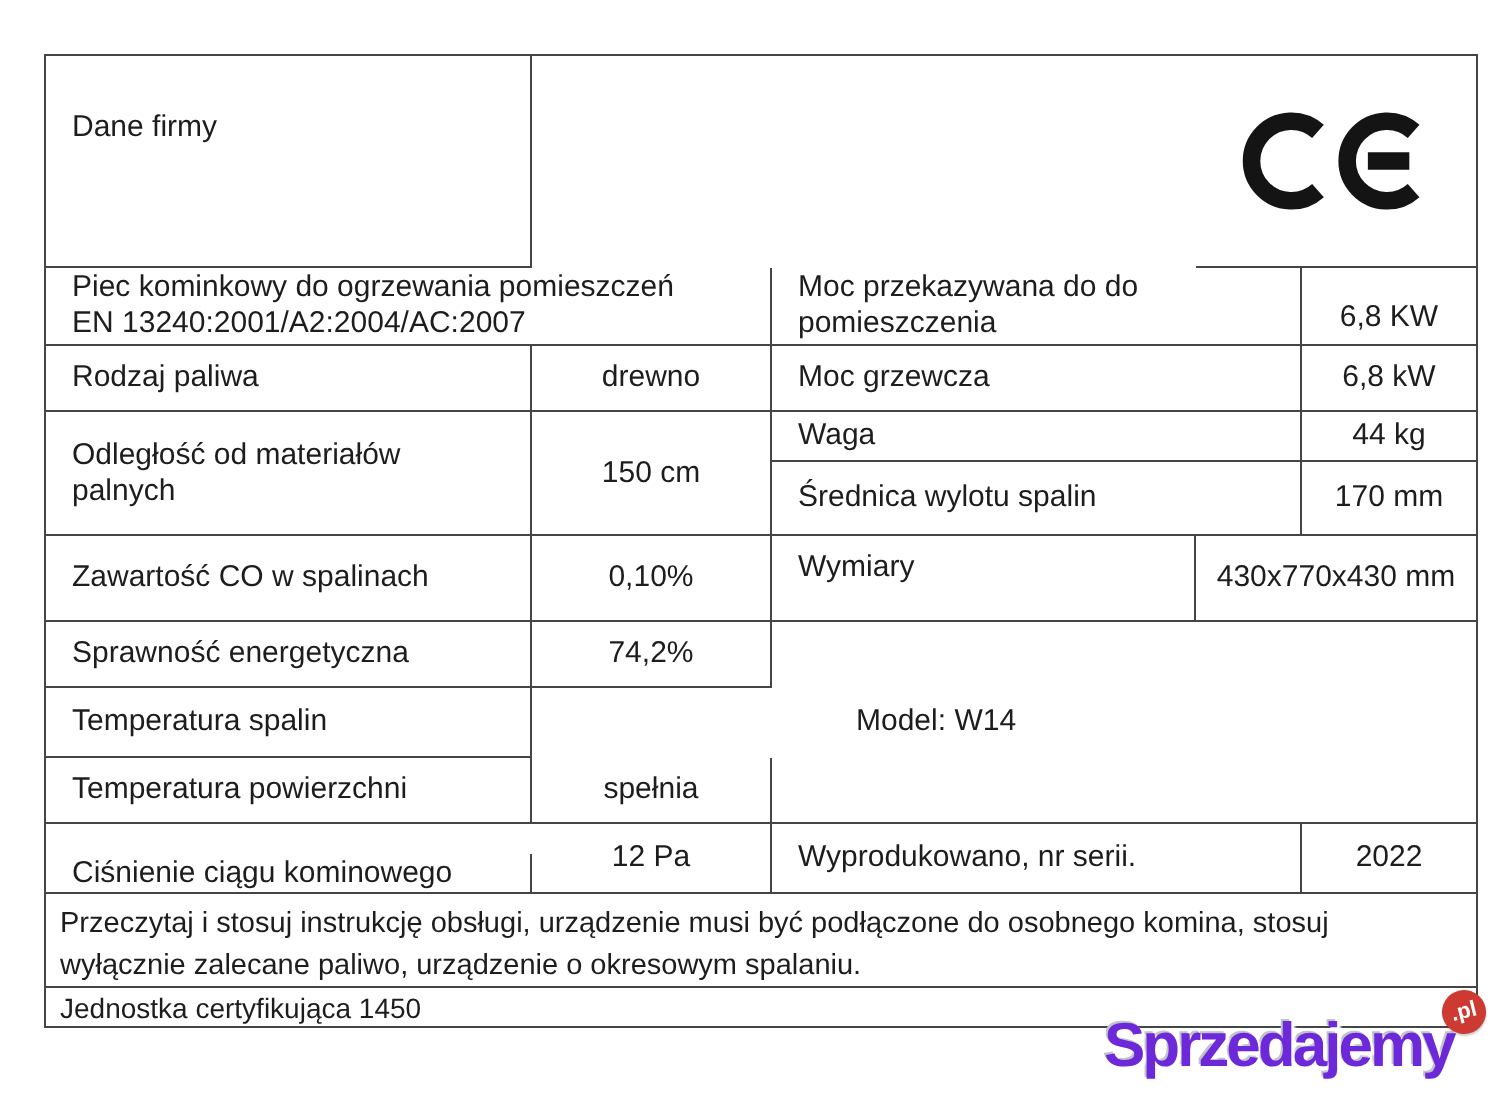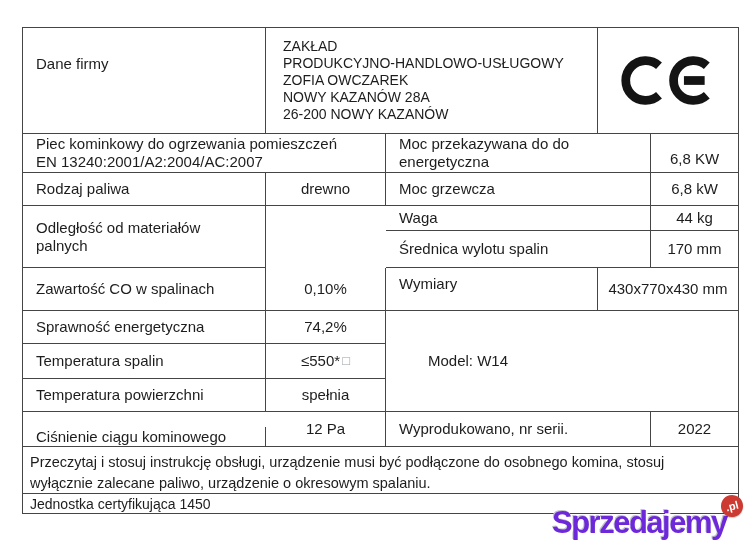--- a/index.html
+++ b/index.html
@@ -54,74 +54,62 @@
     box-shadow:0 1px 1px rgba(0,0,0,.2);
   }
 </style>
 </head>
 <body>
 
 <div class="plate">
 
   <div class="cell top" style="grid-column:1;grid-row:1;padding-top:27px;">Dane firmy</div>
 
-  <div class="cell company" style="grid-column:2/4;grid-row:1;">
-    <div class="block">
-      <div>ZAKŁAD</div>
-      <div>PRODUKCYJNO-HANDLOWO-USŁUGOWY</div>
-      <div>ZOFIA OWCZAREK</div>
-      <div>NOWY KAZANÓW 28A</div>
-      <div>26-200 NOWY KAZANÓW</div>
-    </div>
-  </div>
 
   <div class="cell ce-cell no-br" style="grid-column:4/6;grid-row:1;">
     <span class="sr-only">CE</span>
     <svg width="96" height="51" viewBox="0 0 120 64" aria-hidden="true">
       <g fill="none" stroke="#141414" stroke-width="11">
         <path d="M 48.7 13.4 A 25 25 0 1 0 48.7 50.6"></path>
         <path d="M 108.7 13.4 A 25 25 0 1 0 108.7 50.6"></path>
         <path d="M 80 32 H 106"></path>
       </g>
     </svg>
   </div>
 
   <div class="cell" style="grid-column:1/3;grid-row:2;">
     <div class="block">
       <div>Piec kominkowy do ogrzewania pomieszczeń</div>
       <div>EN 13240:2001/A2:2004/AC:2007</div>
     </div>
   </div>
-  <div class="cell" style="grid-column:3/5;grid-row:2;">Moc przekazywana do do energetyczna</div>
+  <div class="cell" style="grid-column:3/5;grid-row:2;">Moc przekazywana do do pomieszczenia</div>
   <div class="cell val bottom no-br" style="grid-column:5/6;grid-row:2;padding-bottom:4px;">6,8 KW</div>
 
   <div class="cell" style="grid-column:1;grid-row:3;">Rodzaj paliwa</div>
   <div class="cell val" style="grid-column:2;grid-row:3;">drewno</div>
   <div class="cell" style="grid-column:3/5;grid-row:3;">Moc grzewcza</div>
   <div class="cell val no-br" style="grid-column:5/6;grid-row:3;">6,8 kW</div>
 
   <div class="cell" style="grid-column:1;grid-row:4/6;">Odległość od materiałów palnych</div>
+  <div class="cell val" style="grid-column:2;grid-row:4/6;">150 cm</div>
   <div class="cell" style="grid-column:3/5;grid-row:4;">Waga</div>
   <div class="cell val no-br" style="grid-column:5/6;grid-row:4;">44 kg</div>
   <div class="cell" style="grid-column:3/5;grid-row:5;">Średnica wylotu spalin</div>
   <div class="cell val no-br" style="grid-column:5/6;grid-row:5;">170 mm</div>
 
   <div class="cell" style="grid-column:1;grid-row:6;">Zawartość CO w spalinach</div>
   <div class="cell val" style="grid-column:2;grid-row:6;">0,10%</div>
   <div class="cell top" style="grid-column:3;grid-row:6;padding-top:7px;">Wymiary</div>
   <div class="cell val no-br" style="grid-column:4/6;grid-row:6;">430x770x430 mm</div>
 
   <div class="cell" style="grid-column:1;grid-row:7;">Sprawność energetyczna</div>
   <div class="cell val" style="grid-column:2;grid-row:7;">74,2%</div>
 
   <div class="cell" style="grid-column:1;grid-row:8;">Temperatura spalin</div>
-  <div class="cell val" style="grid-column:2;grid-row:8;">
-    <span>≤550*</span>
-      <span class="box-glyph">□</span>
-  </div>
 
   <div class="cell" style="grid-column:1;grid-row:9;">Temperatura powierzchni</div>
   <div class="cell val" style="grid-column:2;grid-row:9;">spełnia</div>
 
   <div class="cell model-cell no-br" style="grid-column:3/6;grid-row:7/10;">Model: W14</div>
 
   <div class="cell" style="grid-column:1;grid-row:10;margin-top:15px;">Ciśnienie ciągu kominowego</div>
   <div class="cell val" style="grid-column:2;grid-row:10;">12 Pa</div>
   <div class="cell" style="grid-column:3/5;grid-row:10;">Wyprodukowano, nr serii.</div>
   <div class="cell val no-br" style="grid-column:5/6;grid-row:10;">2022</div>

